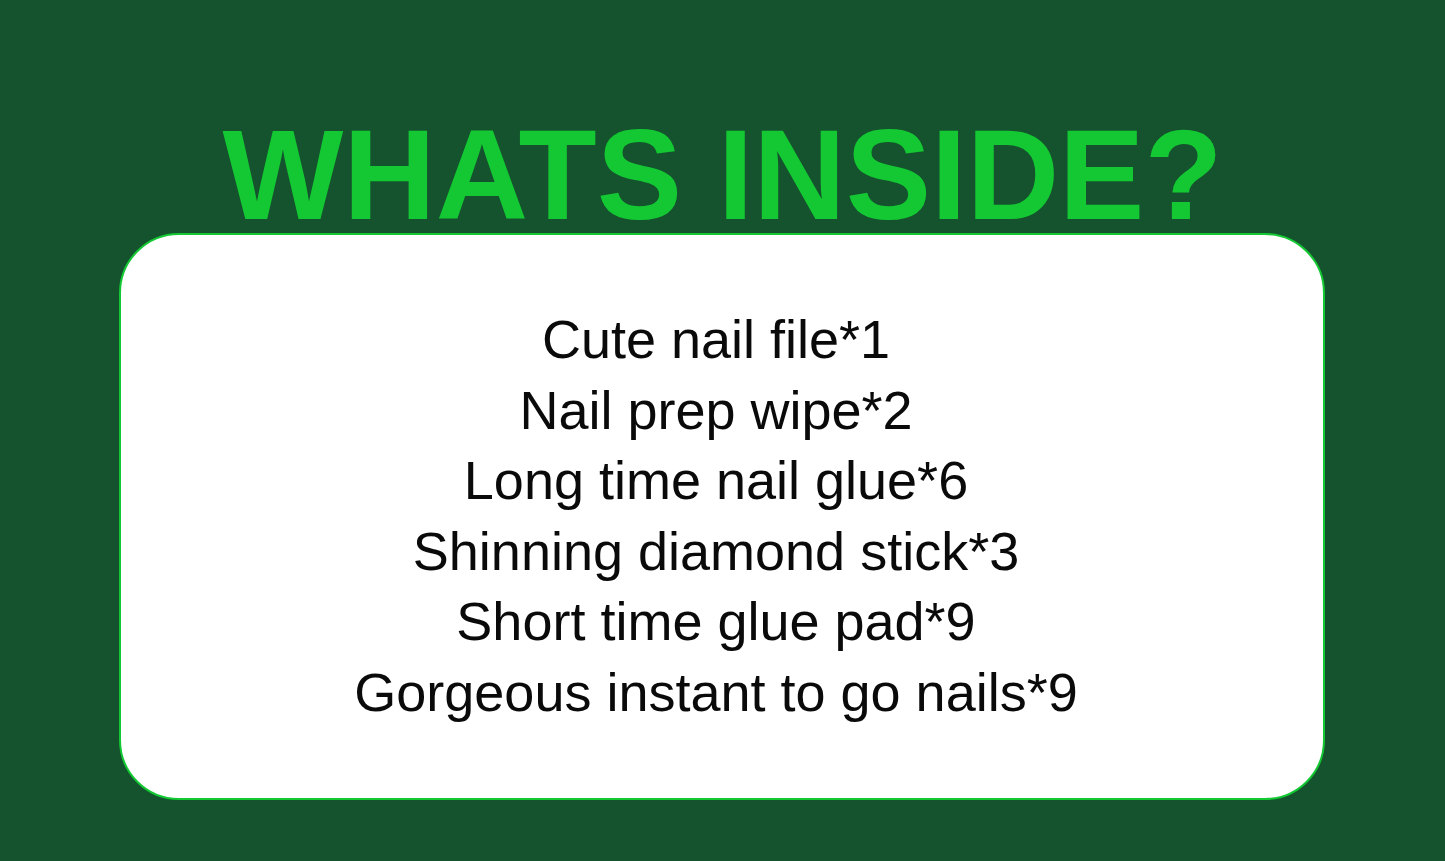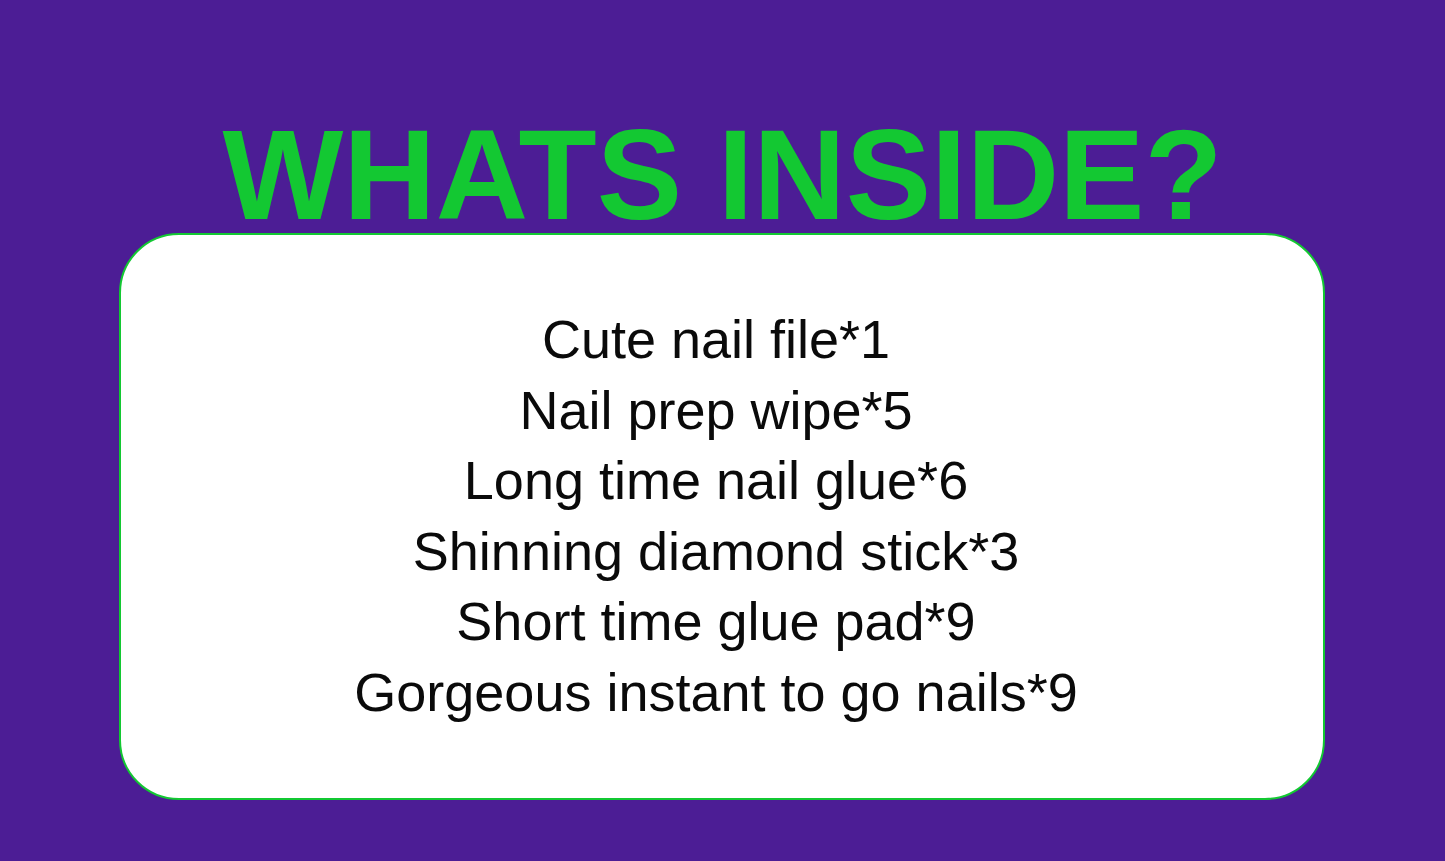--- a/index.html
+++ b/index.html
@@ -11,21 +11,21 @@
     width: 1445px;
     height: 861px;
     background: #ffffff;
     font-family: "Liberation Sans", sans-serif;
     overflow: hidden;
   }
   .slide {
     position: relative;
     width: 1445px;
     height: 861px;
-    background: #4c1d95;
+    background: #14532d;
   }
   .page-title {
     position: absolute;
     left: 0;
     top: 14px;
     width: 1445px;
     text-align: center;
     font-family: "Liberation Sans", sans-serif;
     font-weight: 700;
     font-size: 128px;
@@ -70,21 +70,21 @@
 
 <div class="slide">
 
   <h1 class="page-title">WHATS INSIDE?</h1>
 
   <div class="contents-card">
     <div class="contents-list">
 
       <div class="contents-item">Cute nail file*1</div>
 
-      <div class="contents-item">Nail prep wipe*5</div>
+      <div class="contents-item">Nail prep wipe*2</div>
 
       <div class="contents-item">Long time nail glue*6</div>
 
       <div class="contents-item">Shinning diamond stick*3</div>
 
       <div class="contents-item">Short time glue pad*9</div>
 
       <div class="contents-item">Gorgeous instant to go nails*9</div>
 
     </div>

